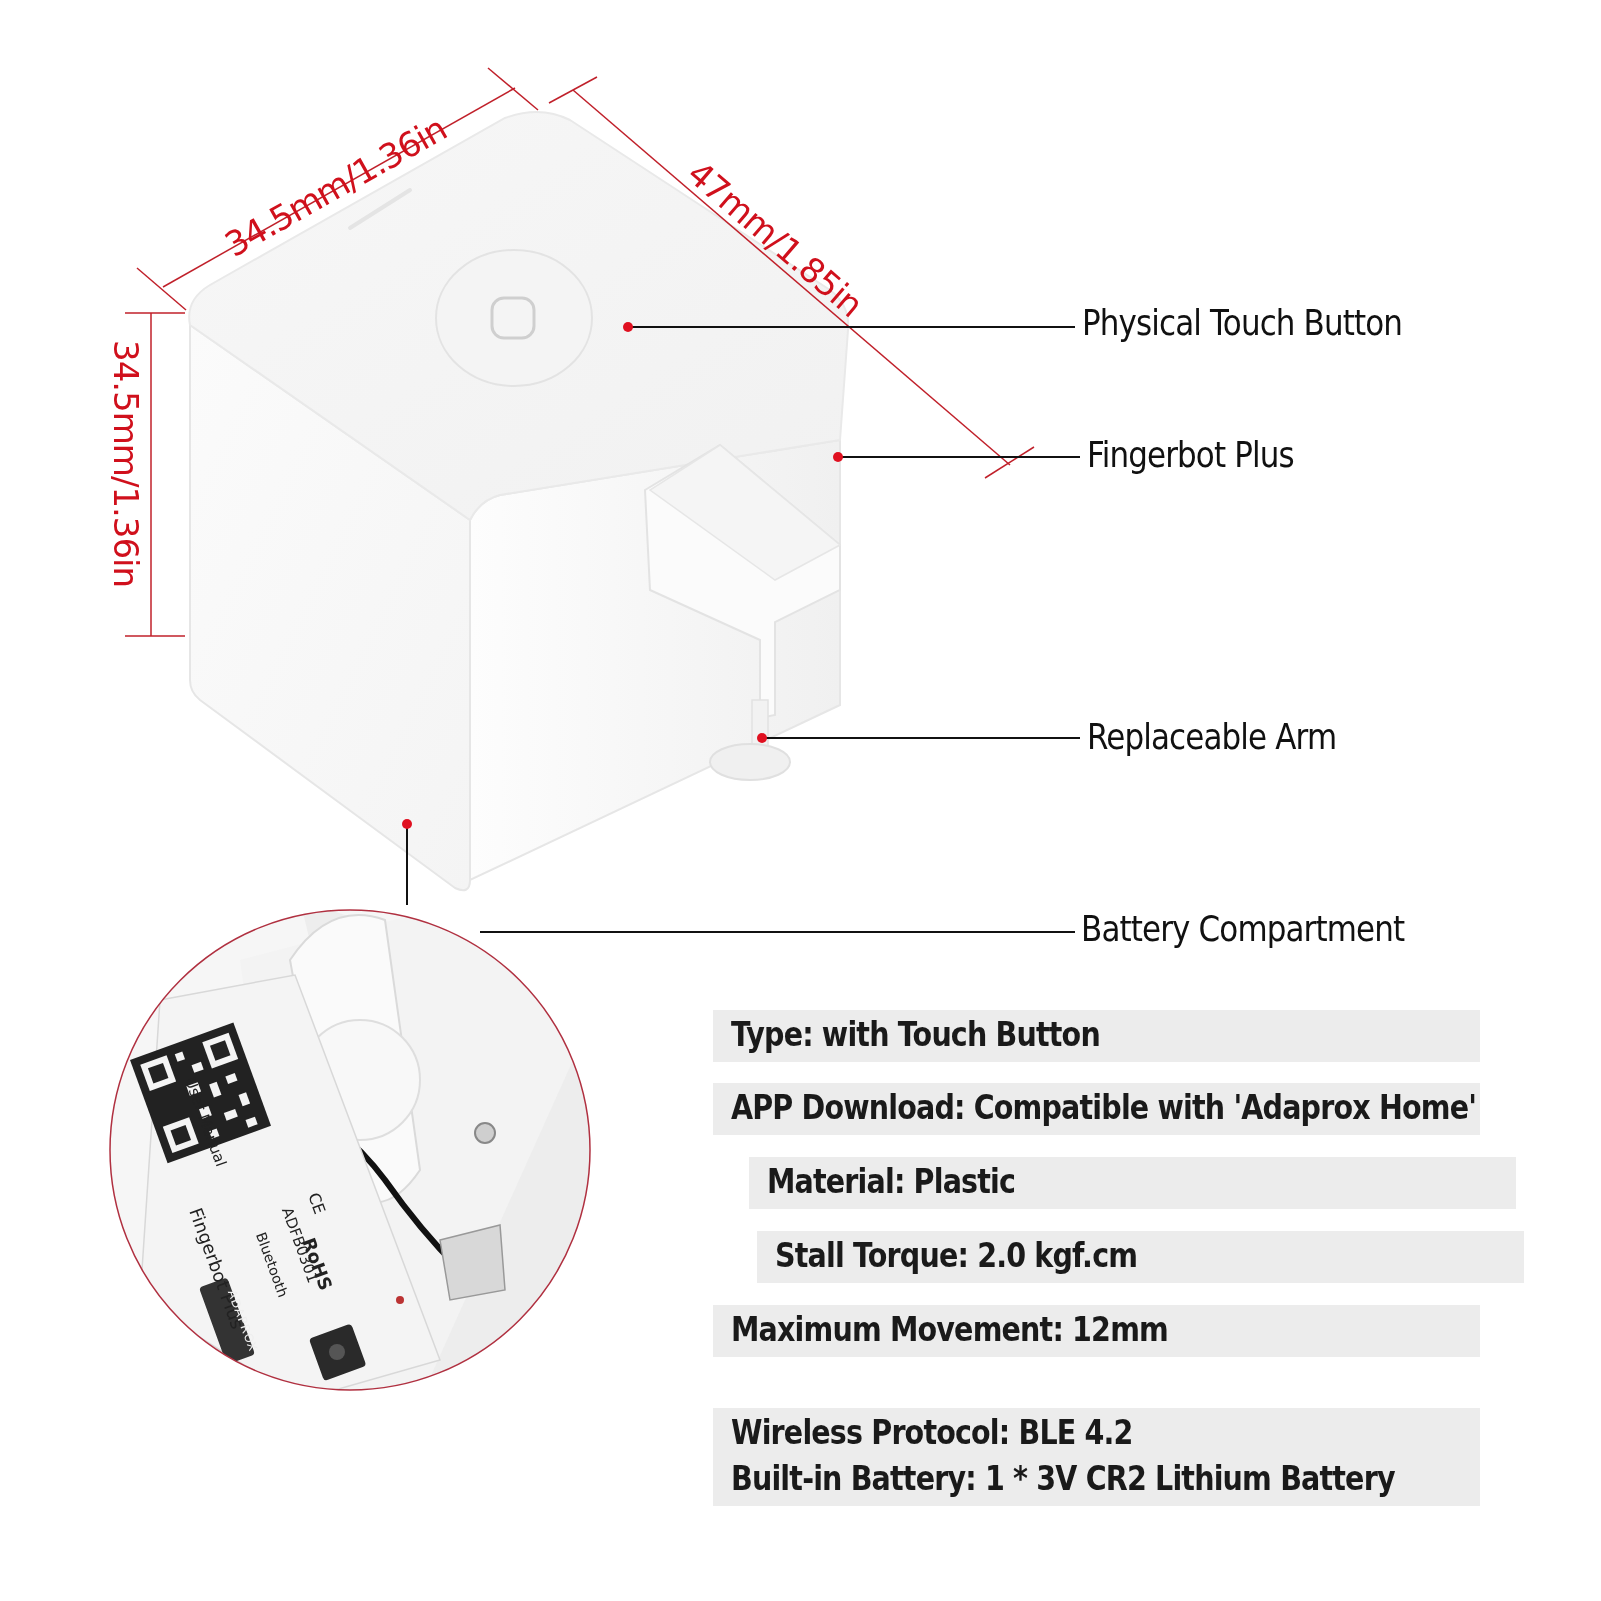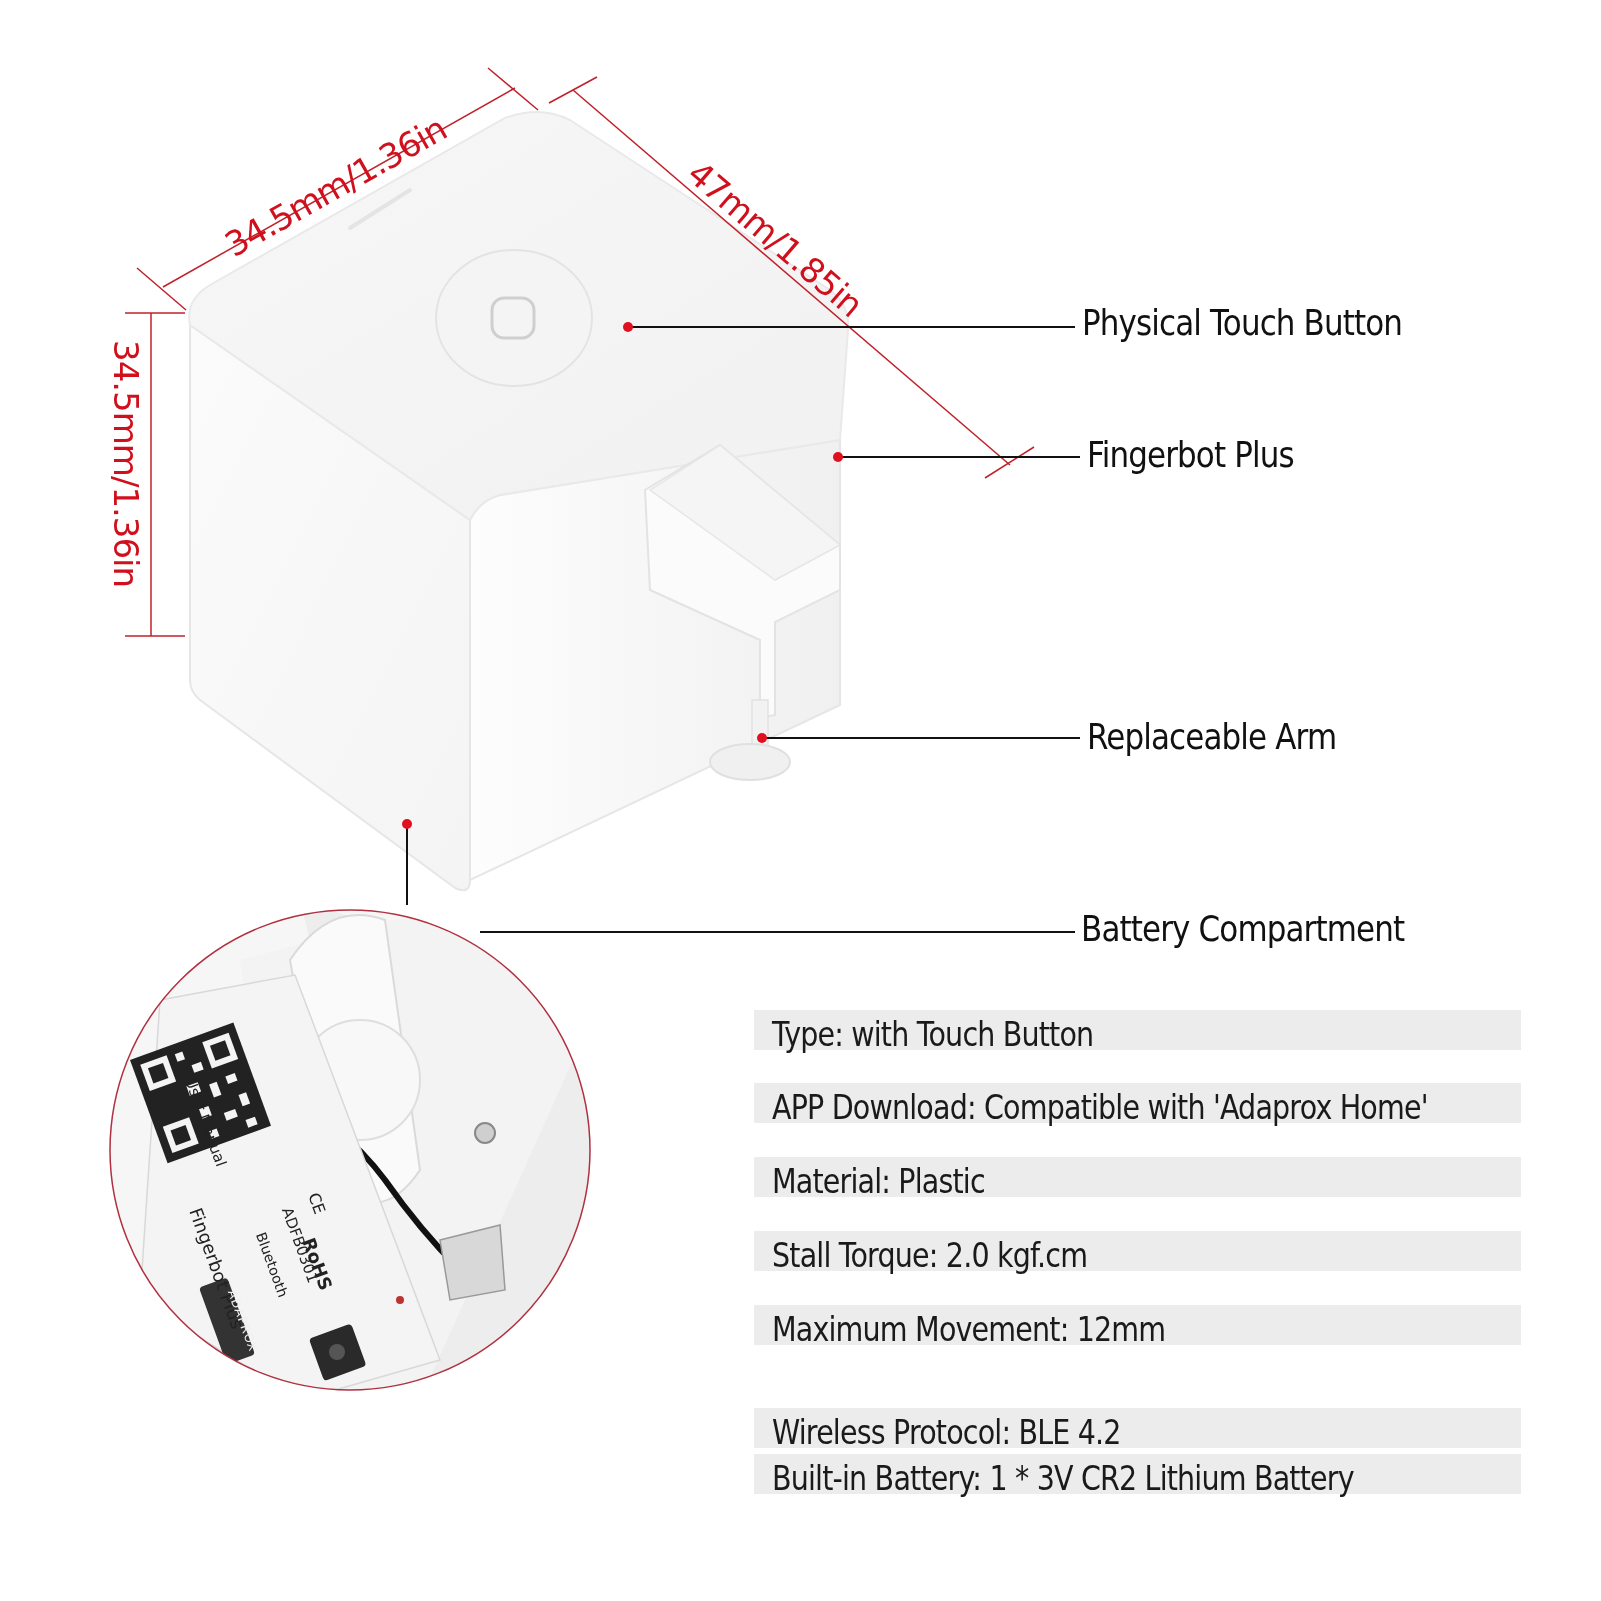--- a/index.html
+++ b/index.html
@@ -4,21 +4,21 @@
 <style>
   html, body { margin: 0; padding: 0; background: #ffffff; }
   body { width: 1601px; height: 1601px; position: relative; overflow: hidden;
          font-family: "DejaVu Sans", sans-serif; color: #1a1a1a; }
   .abs { position: absolute; }
   .dim-text { color: #d0101c; font-family: "DejaVu Sans", sans-serif; font-size: 34px;
               white-space: nowrap; transform-origin: left top; letter-spacing: -1px; }
   .callout { position: absolute; font-family: "DejaVu Sans", sans-serif; font-size: 36px;
              color: #111; white-space: nowrap; letter-spacing: -1px; transform: scaleX(0.86);
              transform-origin: left center; }
-  .spec-row { position: absolute; left: 754px; width: 767px; height: 40px; background: #ececec; }
+  .spec-row { position: absolute; left: 713px; width: 767px; height: 52px; background: #ececec; font-weight: bold; }
   .spec-row span { position: absolute; left: 18px; top: 4px; font-family: "DejaVu Sans", sans-serif;
                    font-size: 34px; color: #1a1a1a; white-space: nowrap; letter-spacing: -1px;
                    transform: scaleX(0.84); transform-origin: left center; }
   svg { position: absolute; left: 0; top: 0; }
 </style>
 </head>
 <body>
 
 <svg width="1601" height="1601" viewBox="0 0 1601 1601">
   <defs>
@@ -152,24 +152,24 @@
 <div class="callout" style="left:1087px; top:716px;">Replaceable Arm</div>
 <div class="callout" style="left:1081px; top:908px;">Battery Compartment</div>
 
 <div>
   <div class="spec-row" style="top:1010px;">
     <span>Type: with Touch Button</span>
   </div>
   <div class="spec-row" style="top:1083px;">
     <span>APP Download: Compatible with 'Adaprox Home'</span>
   </div>
-  <div class="spec-row" style="top:1157px;">
+  <div class="spec-row" style="top:1157px;margin-left:36px;">
     <span>Material: Plastic</span>
   </div>
-  <div class="spec-row" style="top:1231px;">
+  <div class="spec-row" style="top:1231px;margin-left:44px;">
     <span>Stall Torque: 2.0 kgf.cm</span>
   </div>
   <div class="spec-row" style="top:1305px;">
     <span>Maximum Movement: 12mm</span>
   </div>
   <div class="spec-row" style="top:1380px;margin-top:28px;">
     <span>Wireless Protocol: BLE 4.2</span>
   </div>
   <div class="spec-row" style="top:1454px;">
     <span>Built-in Battery: 1 * 3V CR2 Lithium Battery</span>

